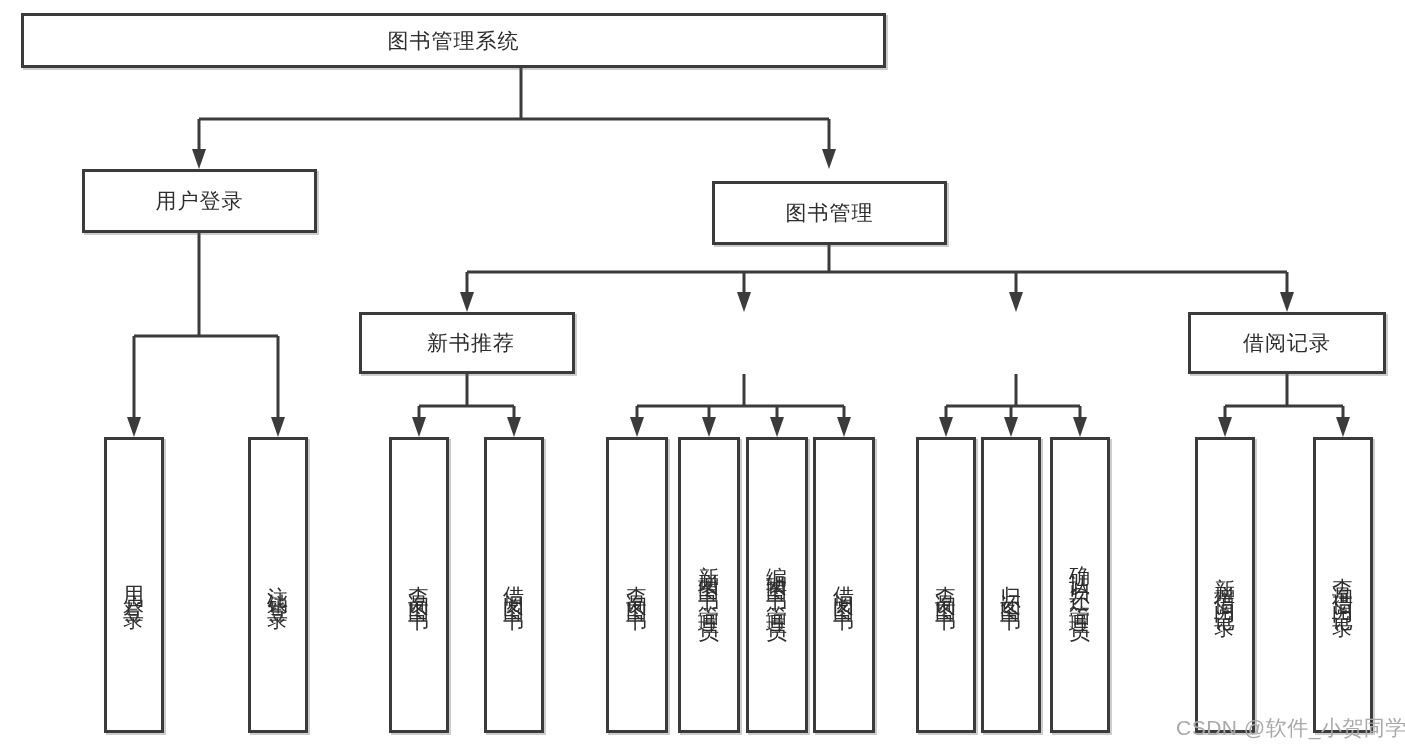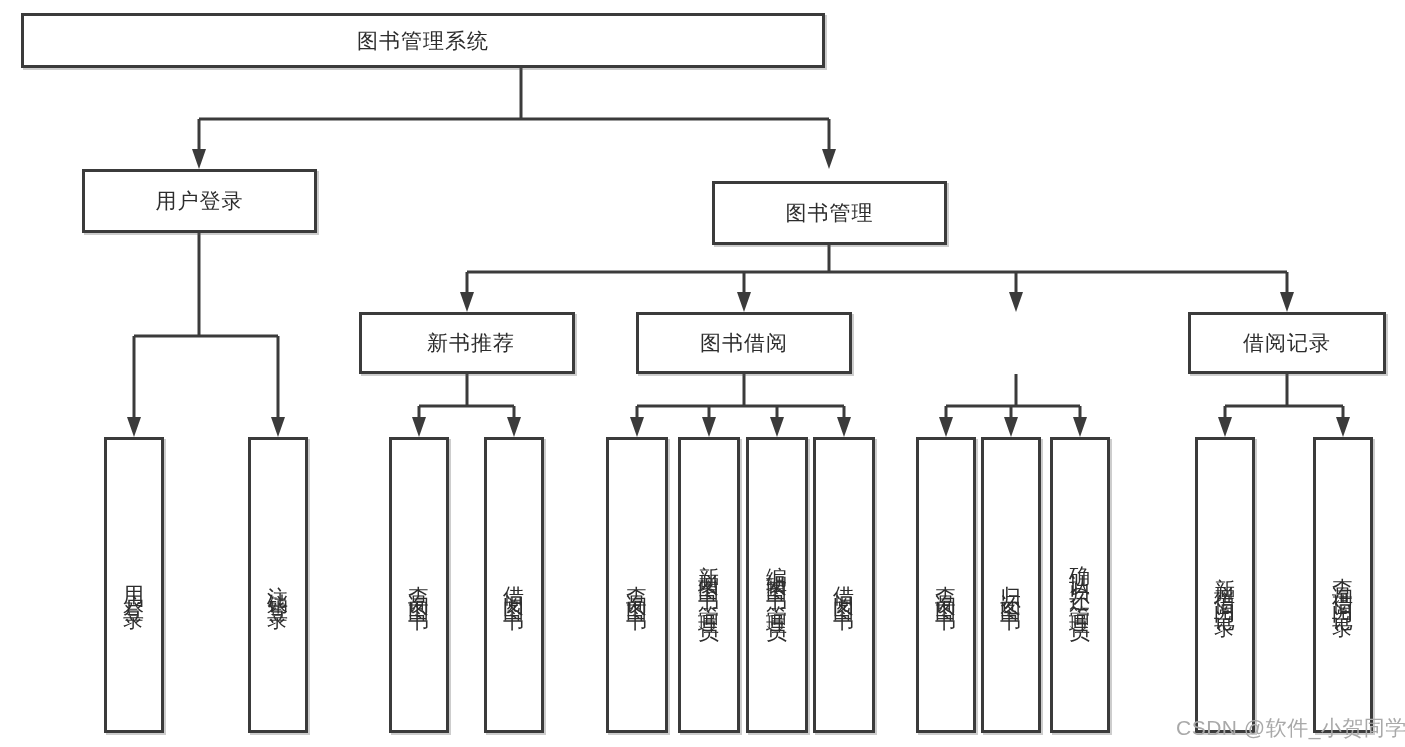--- a/index.html
+++ b/index.html
@@ -141,37 +141,34 @@
     <g>
       <line x1="1287" y1="374" x2="1287" y2="406"></line>
       <line x1="1225" y1="406" x2="1343" y2="406"></line>
       <line x1="1225" y1="406" x2="1225" y2="419"></line>
       <polygon points="1218,417 1232,417 1225,437"></polygon>
       <line x1="1343" y1="406" x2="1343" y2="419"></line>
       <polygon points="1336,417 1350,417 1343,437"></polygon>
     </g>
   </svg>
 
-  <div class="box h" style="left:21px; top:13px; width:804px; height:55px;">
+  <div class="box h" style="left:21px; top:13px; width:865px; height:55px;">
     <span>图书管理系统</span>
   </div>
 
   <div class="box h" style="left:82px; top:169px; width:235px; height:64px;">
     <span>用户登录</span>
   </div>
   <div class="box h" style="left:712px; top:169px; width:235px; height:64px;margin-top:12px;">
     <span>图书管理</span>
   </div>
 
   <div class="box h" style="left:359px; top:312px; width:216px; height:62px;padding-left:8px;">
     <span>新书推荐</span>
   </div>
-  <div class="box h" style="left:636px; top:312px; width:216px; height:62px;">
-    <span>图书借阅</span>
-  </div>
   <div class="box h" style="left:1188px; top:312px; width:198px; height:62px;">
     <span>借阅记录</span>
   </div>
 
   <div class="box v" style="left:104px; top:437px; width:60px; height:296px;">
     <span>用户登录</span>
   </div>
   <div class="box v" style="left:248px; top:437px; width:60px; height:296px;">
     <span>注销登录</span>
   </div>

